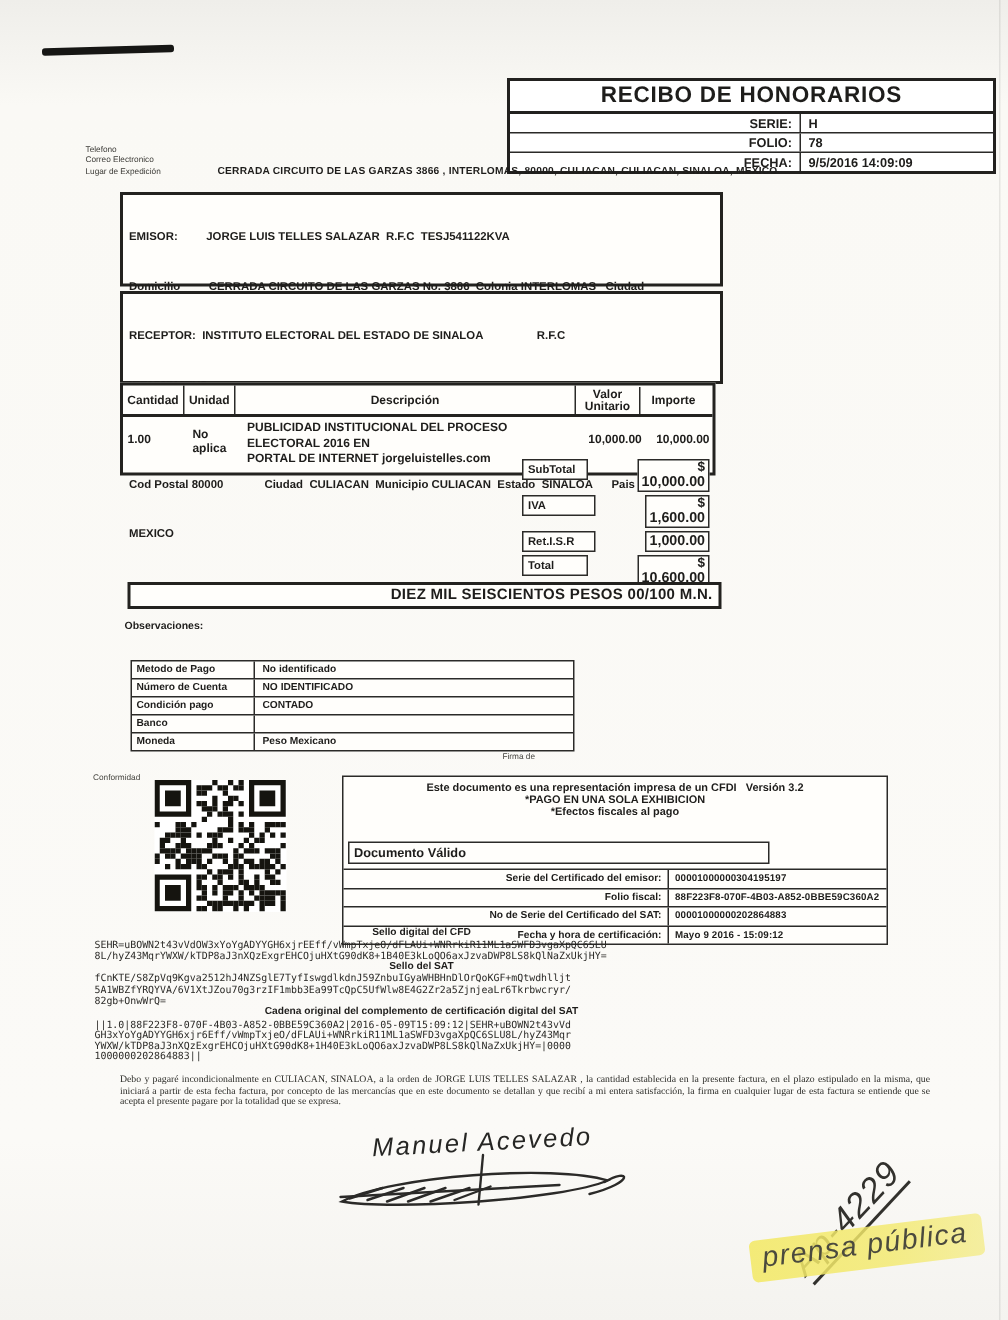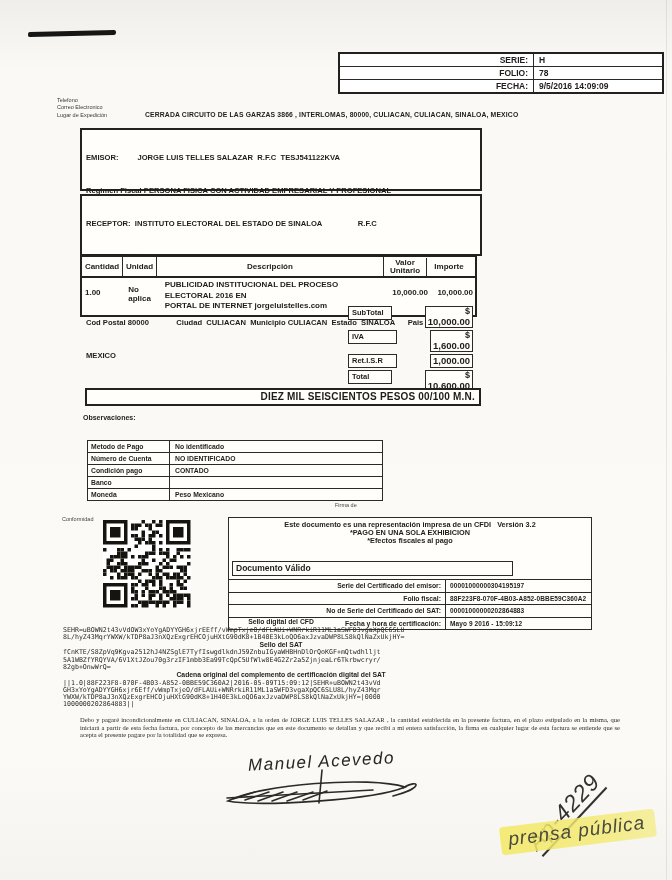--- a/index.html
+++ b/index.html
@@ -100,20 +100,21 @@
     font-weight:500;color:#4b4a3e;padding:2px 10px 4px 8px;border-radius:4px;letter-spacing:1px;}
 </style>
 </head>
 <body>
 
 <div class="page">
   <div class="edge-line"></div>
   <div class="scan-mark"></div>
 
   <div class="hdr">
+    <div class="hdr-title">RECIBO DE HONORARIOS</div>
     <div class="hdr-row">
       <div class="hdr-label">SERIE:</div>
       <div class="hdr-value">H</div>
     </div>
     <div class="hdr-row">
       <div class="hdr-label">FOLIO:</div>
       <div class="hdr-value">78</div>
     </div>
     <div class="hdr-row">
       <div class="hdr-label">FECHA:</div>
@@ -123,21 +124,20 @@
 
   <div class="contact">
     <div>Telefono</div>
     <div>Correo Electronico</div>
     <div>Lugar de Expedición</div>
   </div>
   <div class="address">CERRADA CIRCUITO DE LAS GARZAS 3866 , INTERLOMAS, 80000, CULIACAN, CULIACAN, SINALOA, MEXICO</div>
 
   <div class="party emisor">
     <div>EMISOR:         JORGE LUIS TELLES SALAZAR  R.F.C  TESJ541122KVA</div>
-    <div>Regimen Fiscal PERSONA FISICA CON ACTIVIDAD EMPRESARIAL Y PROFESIONAL</div>
     <div>Domicilio         CERRADA CIRCUITO DE LAS GARZAS No. 3866  Colonia INTERLOMAS   Ciudad</div>
     <div>CULIACAN Estado  SINALOA  Cod.Postal 80000</div>
     <div>Pais              MEXICO</div>
   </div>
 
   <div class="party receptor">
     <div>RECEPTOR:  INSTITUTO ELECTORAL DEL ESTADO DE SINALOA                 R.F.C</div>
     <div>IEE150716TH8</div>
     <div>Domicilio   PASEO NIÑOS HEROES No. 352 Int. No. 2    Colonia CENTRO        Telefono</div>
     <div>Cod Postal 80000             Ciudad  CULIACAN  Municipio CULIACAN  Estado  SINALOA      Pais</div>

